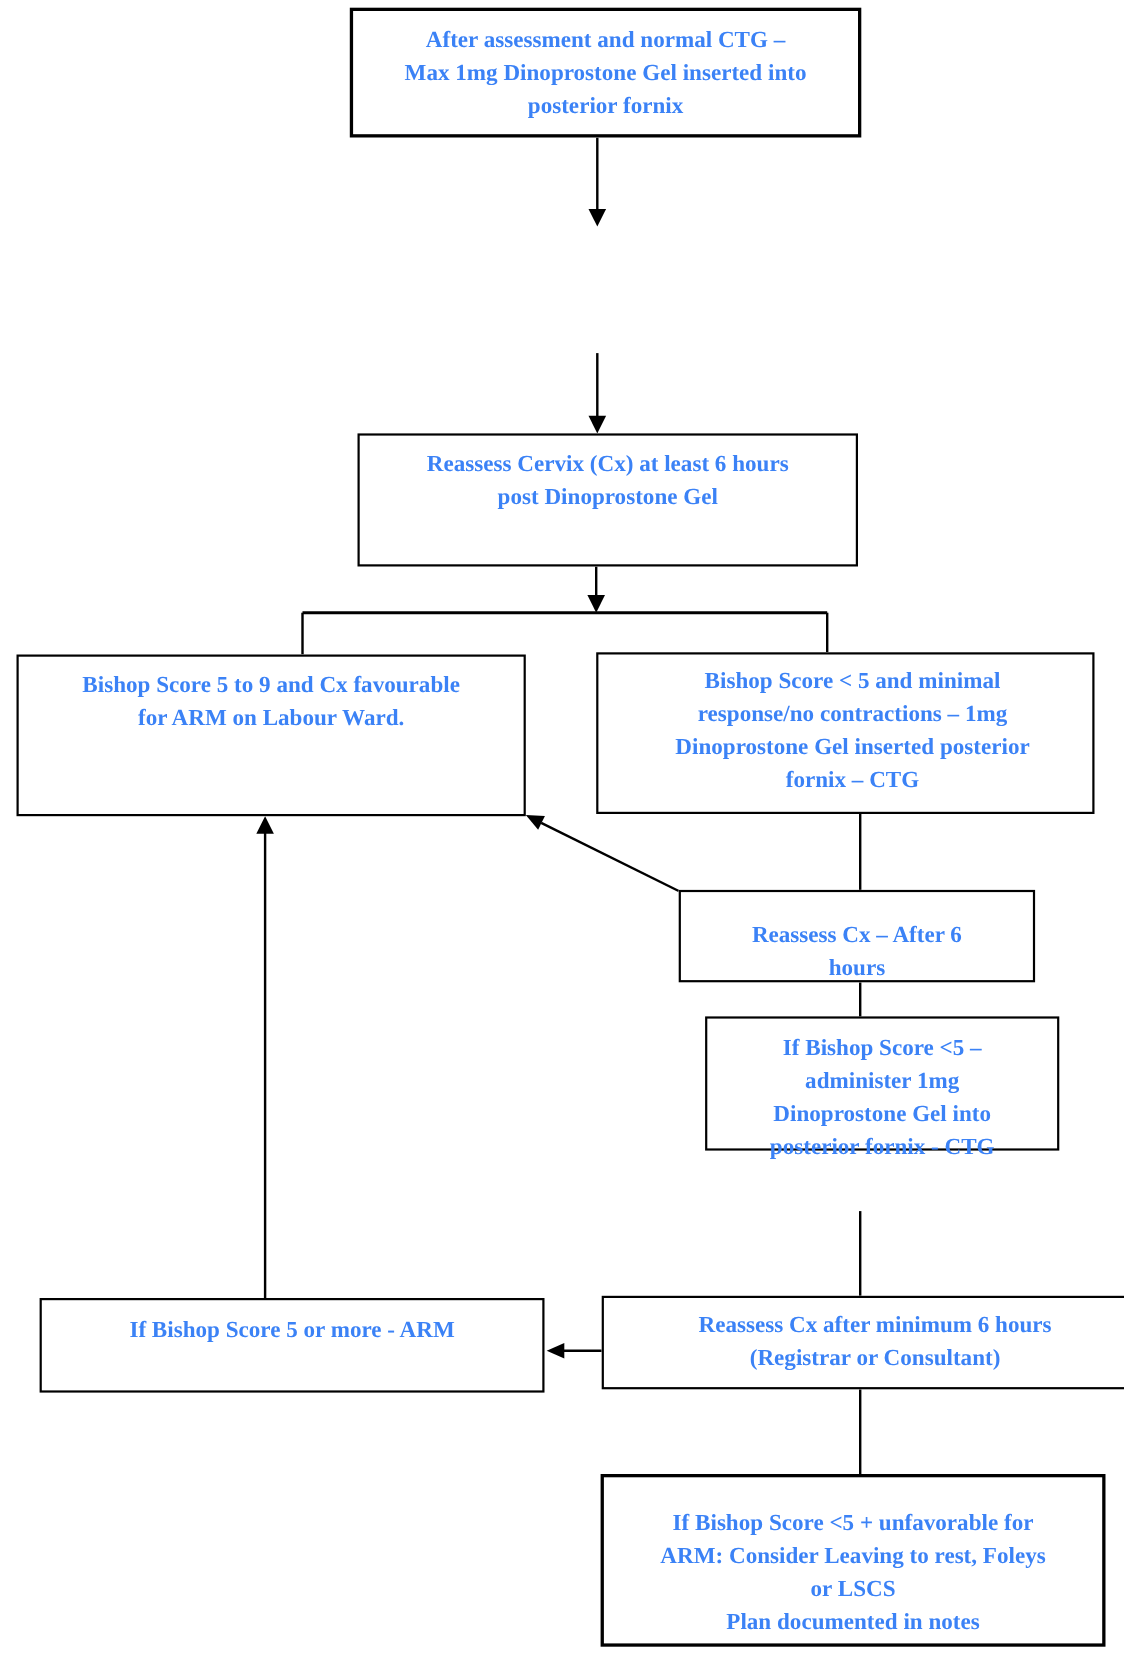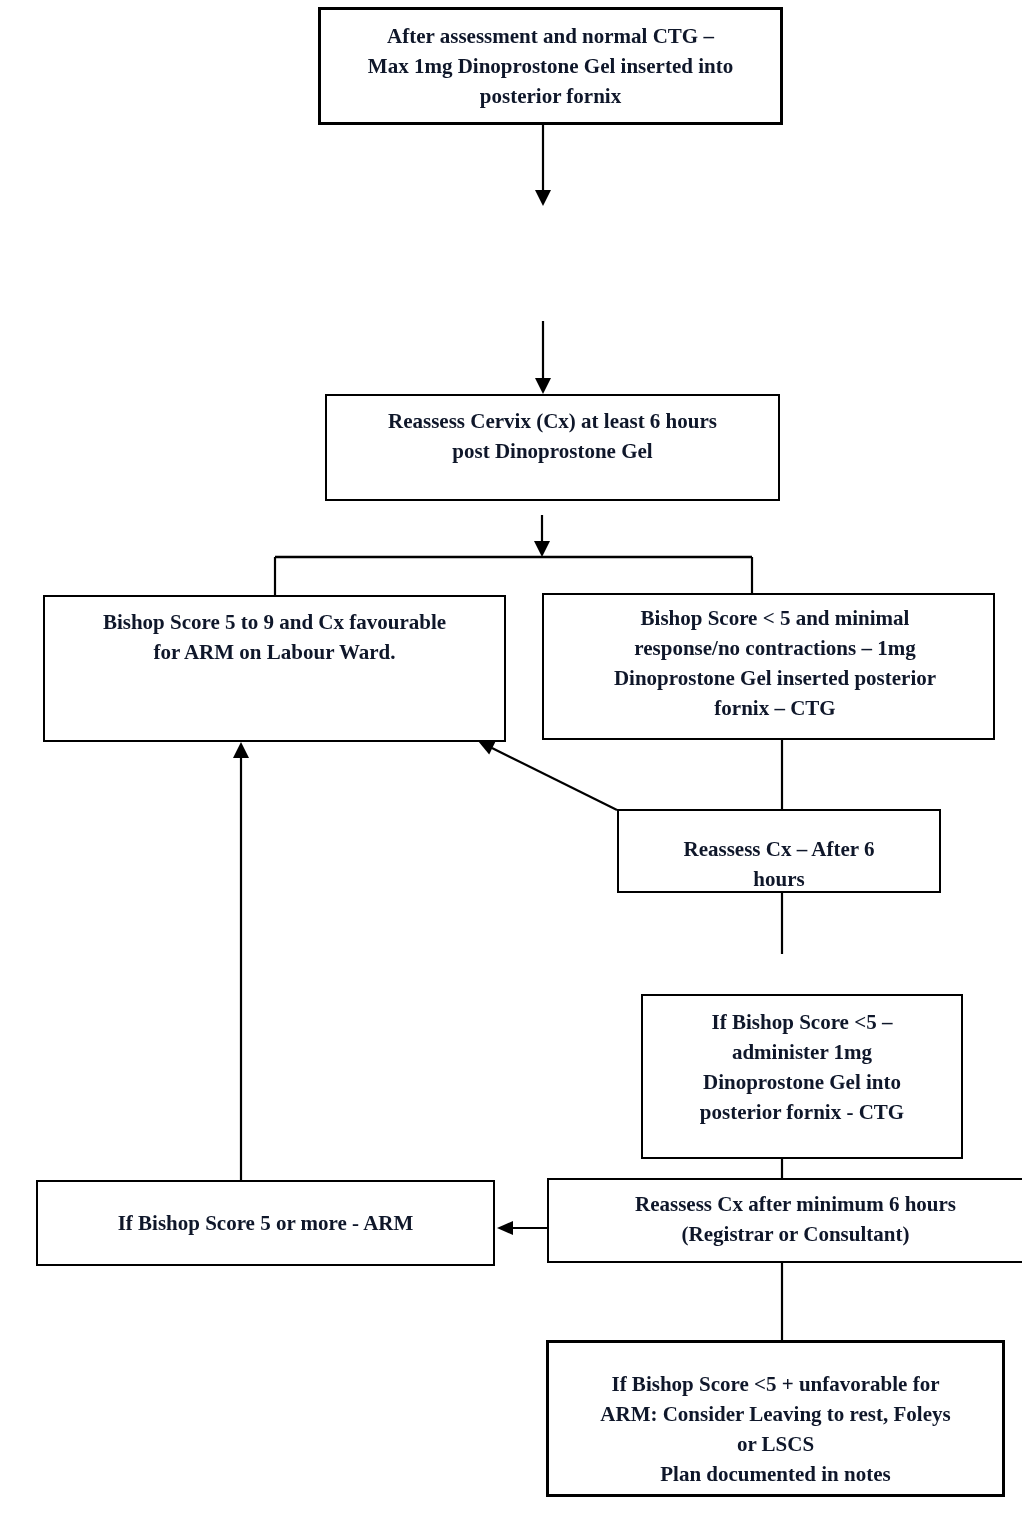--- a/index.html
+++ b/index.html
@@ -2,21 +2,21 @@
 <html><head>
 <meta charset="utf-8">
 <style>
   html, body { margin: 0; padding: 0; background: #ffffff; }
   #canvas {
     position: relative;
     width: 1022px;
     height: 1518px;
     background: #ffffff;
     font-family: "Liberation Serif", "DejaVu Serif", serif;
-    color: #0f172a;
+    color: #3b82f6;
   }
   #connectors {
     position: absolute;
     left: 0; top: 0;
     width: 1022px; height: 1518px;
     pointer-events: none;
   }
   .node {
     position: absolute;
     box-sizing: border-box;
@@ -28,26 +28,26 @@
     text-align: center;
     font-weight: bold;
     font-size: 21px;
     line-height: 30px;
     white-space: pre-wrap;
   }
   .node span { display: block; }
   
   .n0 { left: 318px; top: 7px;    width: 465px; height: 118px; padding-top: 11px; border-width: 3px; }
   .n1 { left: 323px; top: 206px;  width: 454px; height: 115px; padding-top: 9px;  }
-  .n2 { left: 325px; top: 394px;  width: 455px; height: 107px; padding-top: 10px; }
-  .n3 { left: 15px;  top: 595px;  width: 463px; height: 147px; padding-top: 10px; margin-left: 28px; }
+  .n2 { left: 325px; top: 394px;  width: 455px; height: 121px; padding-top: 10px; }
+  .n3 { left: 15px;  top: 595px;  width: 463px; height: 147px; padding-top: 10px; }
   .n4 { left: 542px; top: 593px;  width: 453px; height: 147px; padding-top: 8px; padding-left: 13px;  }
   .n5 { left: 617px; top: 809px;  width: 324px; height: 84px;  padding-top: 23px; }
-  .n6 { left: 641px; top: 994px;  width: 322px; height: 165px; padding-top: 11px; }
-  .n7 { left: 36px;  top: 1180px; width: 459px; height: 86px;  padding-top: 26px; }
+  .n6 { left: 641px; top: 924px;  width: 322px; height: 122px; padding-top: 11px; }
+  .n7 { left: 36px;  top: 1180px; width: 459px; height: 86px;  padding-top: 11px; }
   .n8 { left: 547px; top: 1178px; width: 497px; height: 85px;  padding-top: 9px;  }
   .n9 { left: 546px; top: 1340px; width: 459px; height: 157px; padding-top: 26px; border-width: 3px; }
   .connector { stroke: #000000; stroke-width: 2.2; fill: none; }
   .connector-thick { stroke: #000000; stroke-width: 2.6; fill: none; }
   .arrowhead { fill: #000000; stroke: none; }
 </style>
 </head>
 <body>
 
 <div id="canvas">

